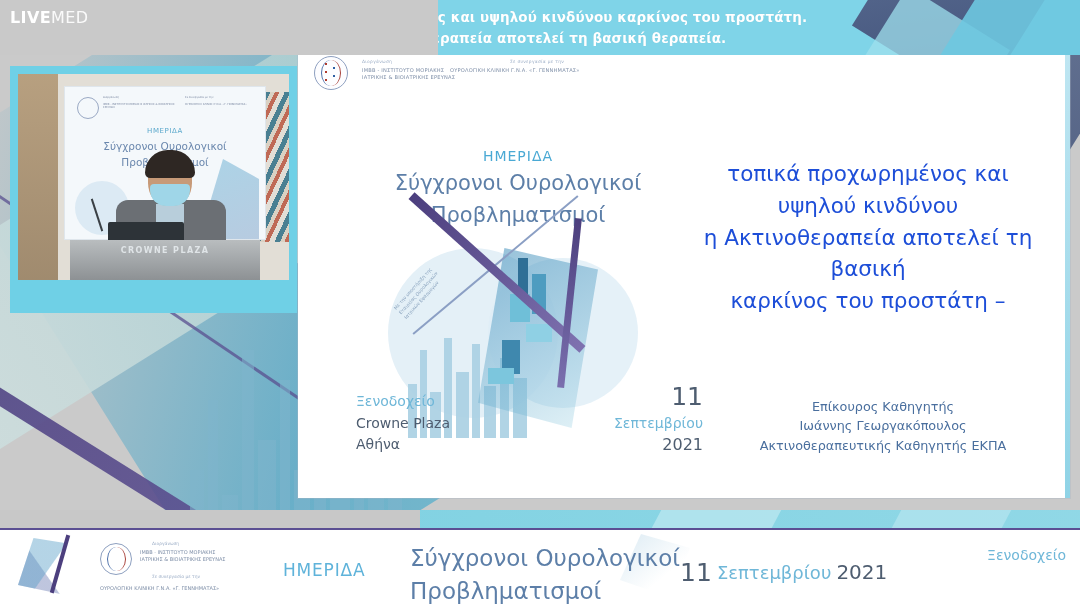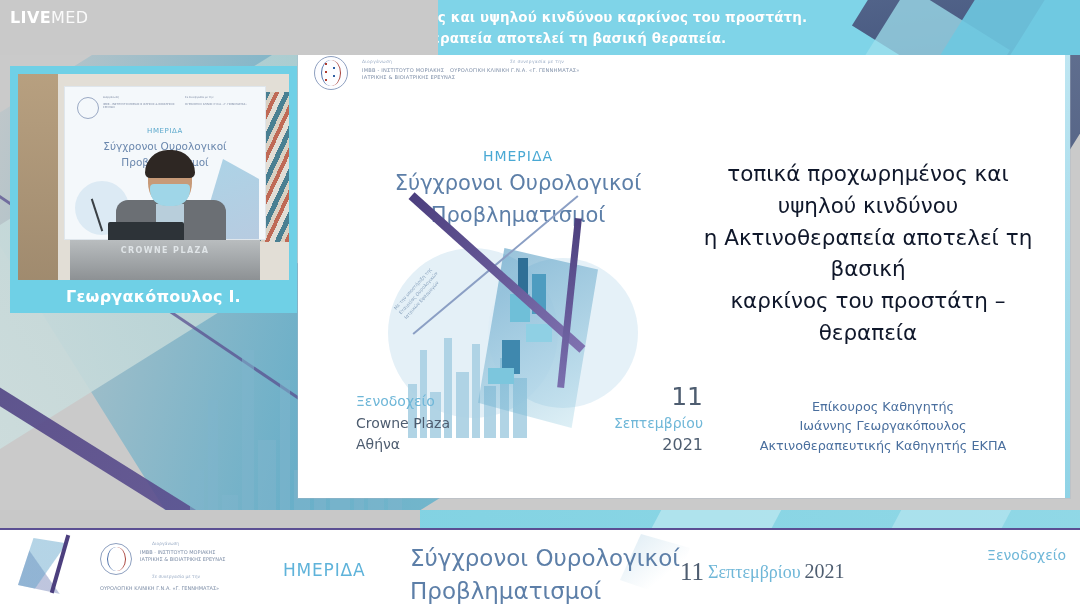--- a/index.html
+++ b/index.html
@@ -253,21 +253,21 @@
   .slide-venue{position:absolute;left:58px;bottom:42px;font-size:14px;line-height:1.55;}
   .sv-1{color:#6fb7d8;}
   .sv-2{color:#4e5d70;}
   .slide-date{position:absolute;left:285px;bottom:42px;text-align:right;width:120px;line-height:1.4;}
   .sd-day{color:#4e5d70;font-size:25px;}
   .sd-mon{color:#6fb7d8;font-size:14px;}
   .sd-yr{color:#4e5d70;font-size:16px;}
 
   .slide-body{
     position:absolute;left:390px;top:110px;width:360px;text-align:center;
-    color:#0f172a;font-size:21.5px;line-height:1.48;
+    color:#1d4ed8;font-size:21.5px;line-height:1.48;
   }
   .slide-credit{
     position:absolute;right:22px;bottom:42px;width:330px;text-align:center;
     color:#4a6f9e;font-size:12.8px;line-height:1.55;
   }
   .slide-rightedge{
     position:absolute;right:0;top:0;width:5px;height:100%;
     background:linear-gradient(180deg,#bfe6f2,#8fd3e6);
   }
 
@@ -296,21 +296,21 @@
     border-left:1.1px solid #4a6ea8;border-right:1.1px solid #a8413a;border-radius:50%;
   }
   .f-lbl{position:absolute;font-size:4.4px;color:#9fb0c8;}
   .f-name{position:absolute;font-size:5px;color:#7f8fa8;line-height:1.45;}
   .f-kicker{
     position:absolute;left:283px;top:30px;color:#5fb3da;font-size:17px;letter-spacing:.8px;
   }
   .f-title{
     position:absolute;left:410px;top:12px;color:#5d7fa8;font-size:23px;line-height:1.42;
   }
-  .f-date{position:absolute;left:680px;top:28px;font-family:Liberation Serif, serif;}
+  .f-date{position:absolute;left:680px;top:28px;}
   .f-date .d1{color:#4e5d70;font-size:25px;vertical-align:-2px;}
   .f-date .d2{color:#6fb7d8;font-size:18px;}
   .f-date .d3{color:#4e5d70;font-size:20px;}
   .f-venue{position:absolute;right:14px;top:16px;text-align:right;line-height:1.4;}
   .f-venue .v1{color:#6fb7d8;font-size:14px;}
   .f-venue .v2{color:#4e5d70;font-size:19px;}
   .f-deco{
     position:absolute;left:620px;top:4px;width:70px;height:64px;opacity:.35;
     background:linear-gradient(140deg,rgba(90,160,200,.6),transparent 65%);
     clip-path:polygon(30% 0,100% 22%,74% 100%,0 72%);
@@ -386,23 +386,20 @@
         <div class="vp-head"></div>
         <div class="vp-hair"></div>
         <div class="vp-mask"></div>
       </div>
       <div class="vid-mic"></div>
       <div class="vid-laptop"></div>
       <div class="vid-podium">
         <div class="pod-text">CROWNE PLAZA</div>
       </div>
     </div>
-    <div class="name-band">
-      <span>Γεωργακόπουλος Ι.</span>
-    </div>
   </div>
 
   <div class="slide">
     <div class="slide-hdr">
       <div class="org-logo">
         <div class="dnacurve"></div>
         <div class="dna"></div>
       </div>
       <div class="hdr-label" style="left:64px;top:11px">Διοργάνωση</div>
       <div class="hdr-name" style="left:64px;top:19px">ΙΜΒΒ - ΙΝΣΤΙΤΟΥΤΟ ΜΟΡΙΑΚΗΣ</div>
@@ -455,21 +452,20 @@
     <div class="slide-date">
       <div class="sd-day">11</div>
       <div class="sd-mon">Σεπτεμβρίου</div>
       <div class="sd-yr">2021</div>
     </div>
 
     <div class="slide-body">
       <div>τοπικά προχωρημένος και υψηλού κινδύνου</div>
       <div>η Ακτινοθεραπεία αποτελεί τη βασική</div>
       <div>καρκίνος του προστάτη –</div>
-      <div>θεραπεία</div>
     </div>
 
     <div class="slide-credit">
       <div>Επίκουρος Καθηγητής</div>
       <div>Ιωάννης Γεωργακόπουλος</div>
       <div>Ακτινοθεραπευτικής Καθηγητής ΕΚΠΑ</div>
     </div>
 
     <div class="slide-rightedge"></div>
   </div>

